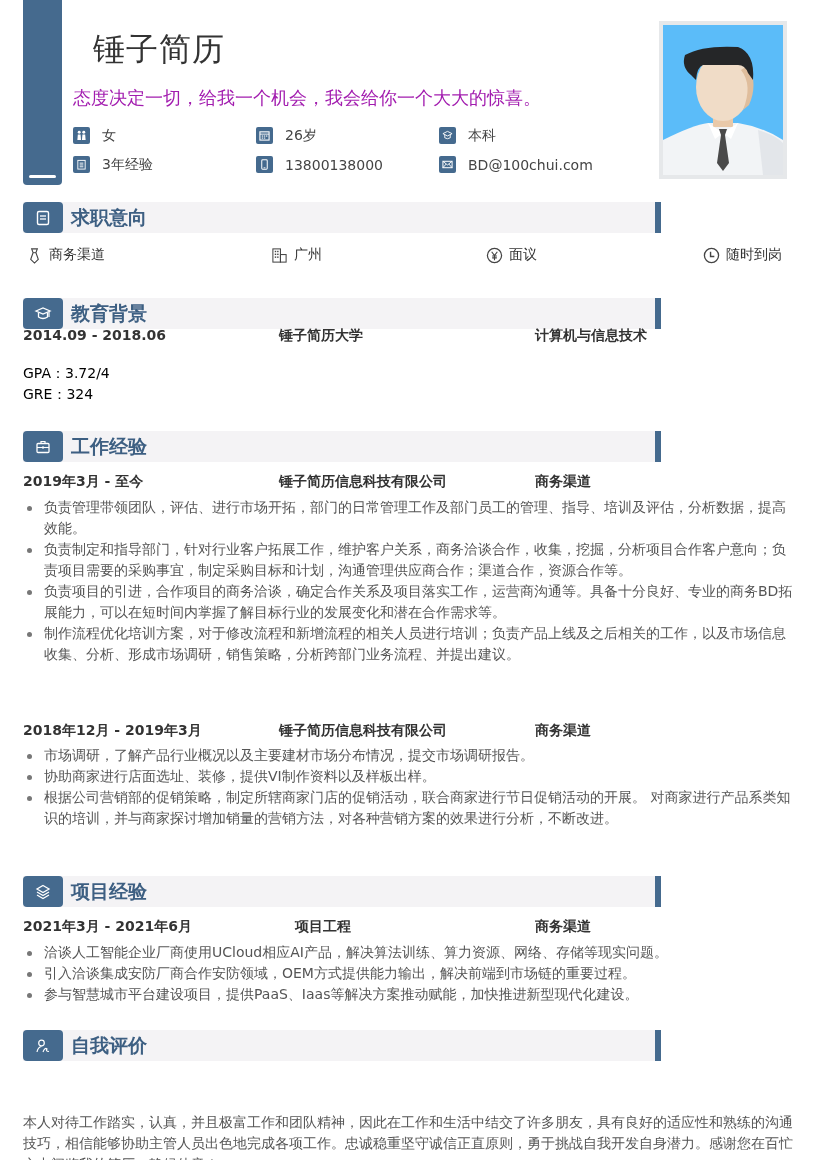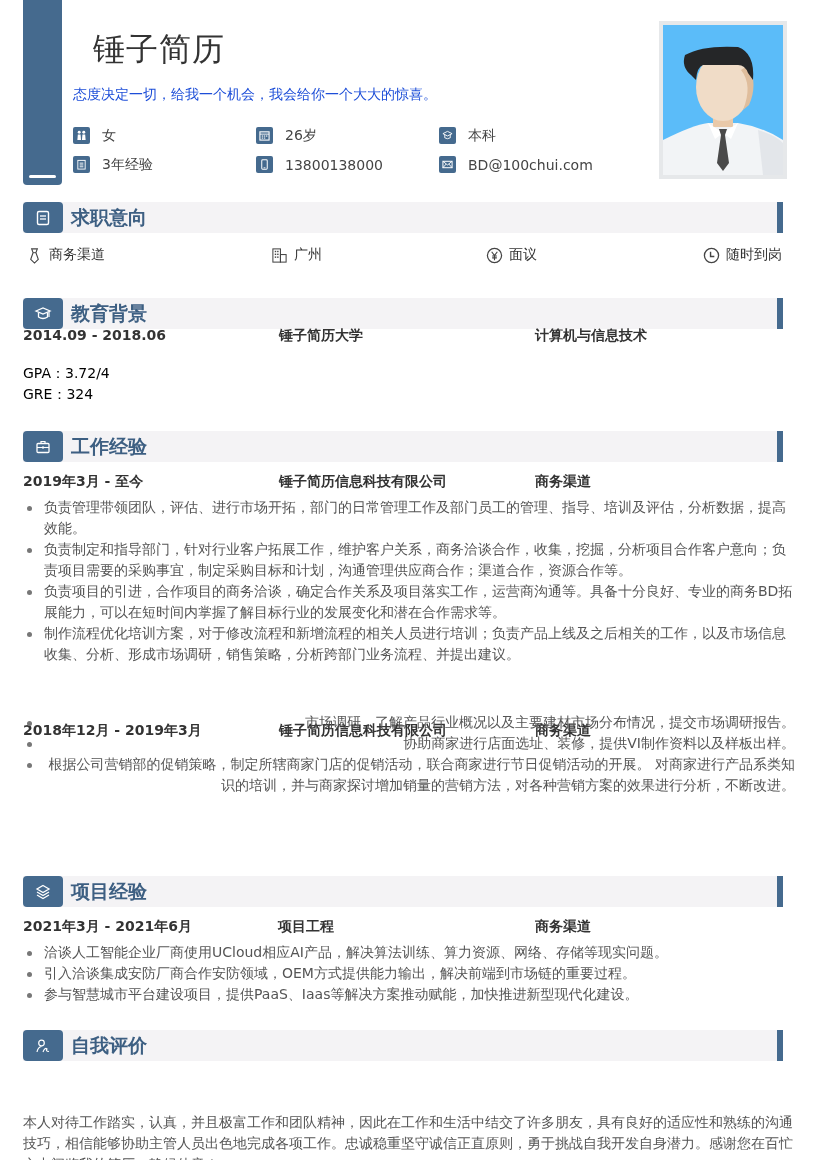--- a/index.html
+++ b/index.html
@@ -3,32 +3,32 @@
 <meta charset="utf-8">
 <style>
   * { margin: 0; padding: 0; box-sizing: border-box; }
   html, body { width: 820px; height: 1160px; background: #ffffff; overflow: hidden; }
   body { font-family: "DejaVu Sans", "Liberation Sans", sans-serif; color: #333; position: relative; }
 
   
   .left-bar { position: absolute; left: 23px; top: 0; width: 39px; height: 185px; background: #456a8e; border-radius: 0 0 4px 4px; }
   .left-bar .dash { position: absolute; left: 6px; bottom: 7px; width: 27px; height: 3px; background: #fff; border-radius: 2px; }
   .name { position: absolute; left: 73px; top: 28px; font-size: 32px; color: #333; font-weight: normal; letter-spacing: 1px; margin-left: 20px; }
-  .motto { position: absolute; left: 73px; top: 86px; font-size: 14px; color: #1d4ed8; }
+  .motto { position: absolute; left: 73px; top: 86px; font-size: 18px; color: #a21caf; }
   .info { position: absolute; left: 73px; top: 121px; width: 560px; }
   .info-row { display: flex; height: 29px; align-items: center; }
   .info-item { display: flex; align-items: center; width: 183px; font-size: 14px; color: #444; }
   .info-ico { width: 17px; height: 17px; background: #456a8e; border-radius: 2px; margin-right: 12px; display: inline-flex; align-items: center; justify-content: center; }
   .info-ico svg { width: 11px; height: 11px; }
 
   .photo { position: absolute; left: 659px; top: 21px; width: 128px; height: 158px; background: #e6e8ea; padding: 4px; }
   .photo-inner { width: 100%; height: 100%; background: #5bbcf9; position: relative; overflow: hidden; }
 
   
-  .sec { position: absolute; left: 23px; width: 760px; height: 31px; background: #f4f3f5; }
+  .sec { position: absolute; left: 23px; width: 638px; height: 31px; background: #f4f3f5; }
   .sec .end { position: absolute; right: 0; top: 0; width: 6px; height: 100%; background: #456a8e; }
   .sec-ico { position: absolute; left: 0; top: 0; width: 40px; height: 31px; background: #456a8e; border-radius: 4px; display: flex; align-items: center; justify-content: center; }
   .sec-ico svg { width: 18px; height: 18px; }
   .sec-title { position: absolute; left: 48px; top: 3px; font-size: 19px; font-weight: bold; color: #3d5f82; }
 
   
   .intent { position: absolute; left: 26px; top: 246px; width: 760px; height: 22px; font-size: 14px; color: #333; }
   .intent-item { position: absolute; top: 0; display: flex; align-items: center; }
   .intent-item svg { width: 17px; height: 17px; margin-right: 6px; }
 
@@ -229,41 +229,41 @@
   <li>负责制定和指导部门，针对行业客户拓展工作，维护客户关系，商务洽谈合作，收集，挖掘，分析项目合作客户意向；负责项目需要的采购事宜，制定采购目标和计划，沟通管理供应商合作；渠道合作，资源合作等。</li>
   <li>负责项目的引进，合作项目的商务洽谈，确定合作关系及项目落实工作，运营商沟通等。具备十分良好、专业的商务BD拓展能力，可以在短时间内掌握了解目标行业的发展变化和潜在合作需求等。</li>
   <li>制作流程优化培训方案，对于修改流程和新增流程的相关人员进行培训；负责产品上线及之后相关的工作，以及市场信息收集、分析、形成市场调研，销售策略，分析跨部门业务流程、并提出建议。</li>
 </ul>
 
 <div class="entry-head" style="top:722px;">
   <span style="left:0;">2018年12月 - 2019年3月</span>
   <span style="left:256px;">锤子简历信息科技有限公司</span>
   <span style="left:512px;">商务渠道</span>
 </div>
-<ul class="bullets" style="top:712px;text-align:right;">
+<ul class="bullets" style="top:745px;">
   <li>市场调研，了解产品行业概况以及主要建材市场分布情况，提交市场调研报告。</li>
   <li>协助商家进行店面选址、装修，提供VI制作资料以及样板出样。</li>
   <li>根据公司营销部的促销策略，制定所辖商家门店的促销活动，联合商家进行节日促销活动的开展。 对商家进行产品系类知识的培训，并与商家探讨增加销量的营销方法，对各种营销方案的效果进行分析，不断改进。</li>
 </ul>
 
 <div class="sec" style="top:876px;">
   <div class="sec-ico">
       <svg viewBox="0 0 18 18">
         <path d="M9 2.5 L15 6 L9 9.5 L3 6Z" fill="none" stroke="#fff" stroke-width="1.3"></path>
         <path d="M3 9 L9 12.5 L15 9" fill="none" stroke="#fff" stroke-width="1.3"></path>
         <path d="M3 12 L9 15.5 L15 12" fill="none" stroke="#fff" stroke-width="1.3"></path>
       </svg>
     </div>
   <div class="sec-title">项目经验</div>
   <div class="end"></div>
 </div>
 
 <div class="entry-head" style="top:918px;">
   <span style="left:0;">2021年3月 - 2021年6月</span>
-  <span style="left:255px;">项目工程</span>
+  <span style="left:272px;">项目工程</span>
   <span style="left:512px;">商务渠道</span>
 </div>
 <ul class="bullets" style="top:942px;">
   <li>洽谈人工智能企业厂商使用UCloud相应AI产品，解决算法训练、算力资源、网络、存储等现实问题。</li>
   <li>引入洽谈集成安防厂商合作安防领域，OEM方式提供能力输出，解决前端到市场链的重要过程。</li>
   <li>参与智慧城市平台建设项目，提供PaaS、Iaas等解决方案推动赋能，加快推进新型现代化建设。</li>
 </ul>
 
 <div class="sec" style="top:1030px;">
   <div class="sec-ico">

